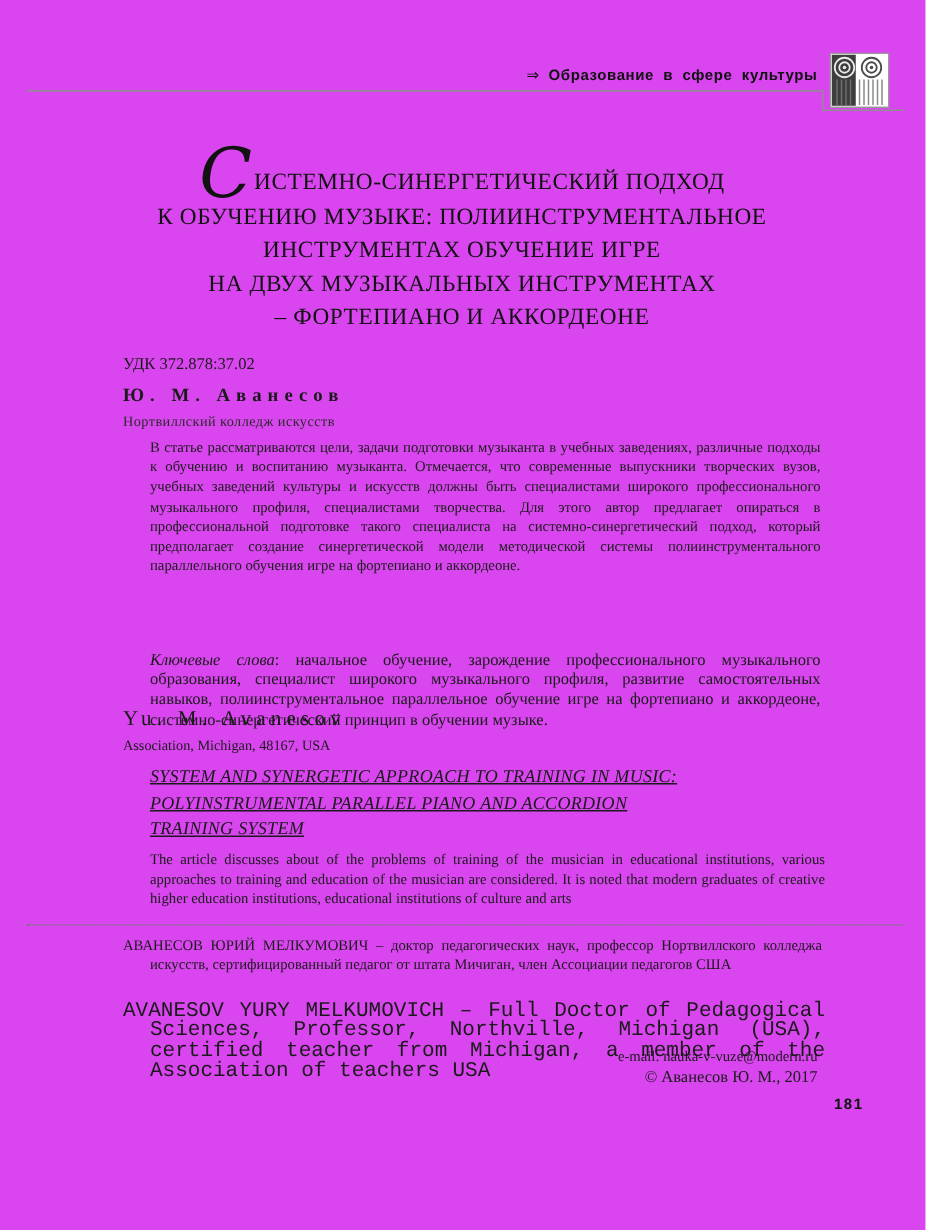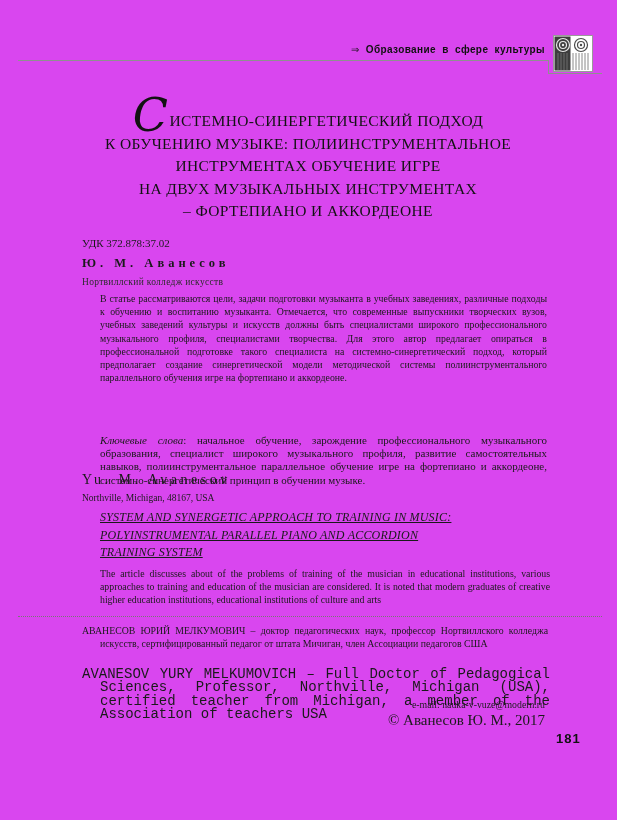--- a/index.html
+++ b/index.html
@@ -91,25 +91,25 @@
     position: absolute; left: 82px; top: 624px; width: 466px;
     font-size: 9.8px; line-height: 13.4px; text-align: justify;
     padding-left: 18px; text-indent: -18px;
   }
   .bio-en {
     position: absolute; left: 82px; top: 668px; width: 468px;
     font-size: 14px; line-height: 13.4px; text-align: justify;
     padding-left: 18px; text-indent: -18px; font-family: Liberation Mono, monospace;
   }
   .email-line    { position: absolute; right: 72px; top: 699px; font-size: 9.8px; text-align: right; }
-  .copyright-line{ position: absolute; right: 72px; top: 712px; font-size: 15px; text-align: right; }
+  .copyright-line{ position: absolute; right: 72px; top: 712px; font-size: 11px; text-align: right; }
   .page-number {
     position: absolute; left: 556px; top: 731px;
     font-family: "Liberation Sans", sans-serif;
-    font-weight: bold; font-size: 13px; letter-spacing: 1px;
+    font-weight: bold; font-size: 10px; letter-spacing: 1px;
     color: #111;
   }
 </style>
 </head>
 <body>
 
 <div class="page">
 
   <div class="header-text">
     <span class="arrow">⇒</span><span>Образование в сфере культуры</span>
@@ -156,21 +156,21 @@
   <div class="author-ru">Ю. М. Аванесов</div>
   <div class="affil-ru">Нортвиллский колледж искусств</div>
 
   <div class="abstract-ru">В статье рассматриваются цели, задачи подготовки музыканта в учебных заведениях, различные подходы к обучению и воспитанию музыканта. Отмечается, что современные выпускники творческих вузов, учебных заведений культуры и искусств должны быть специалистами широкого профессионального музыкального профиля, специалистами творчества. Для этого автор предлагает опираться в профессиональной подготовке такого специалиста на системно-синергетический подход, который предполагает создание синергетической модели методической системы полиинструментального параллельного обучения игре на фортепиано и аккордеоне.</div>
 
   <div class="keywords-ru">
     <span class="kw-label">Ключевые слова</span><span>: начальное обучение, зарождение профессионального музыкального образования, специалист широкого музыкального профиля, развитие самостоятельных навыков, полиинструментальное параллельное обучение игре на фортепиано и аккордеоне, системно-синергетический принцип в обучении музыке.</span>
   </div>
 
   <div class="author-en">Yu. M. Avanesov</div>
-  <div class="affil-en">Northville, Michigan, 48167, USA</div>
+  <div class="affil-en">Association, Michigan, 48167, USA</div>
 
   <div class="title-en">
     <div>SYSTEM AND SYNERGETIC APPROACH TO TRAINING IN MUSIC:</div>
     <div>POLYINSTRUMENTAL PARALLEL PIANO AND ACCORDION</div>
     <div>TRAINING SYSTEM</div>
   </div>
 
   <div class="abstract-en">The article discusses about of the problems of training of the musician in educational institutions, various approaches to training and education of the musician are considered. It is noted that modern graduates of creative higher education institutions, educational institutions of culture and arts</div>
 
   <div class="dotted-rule"></div>

